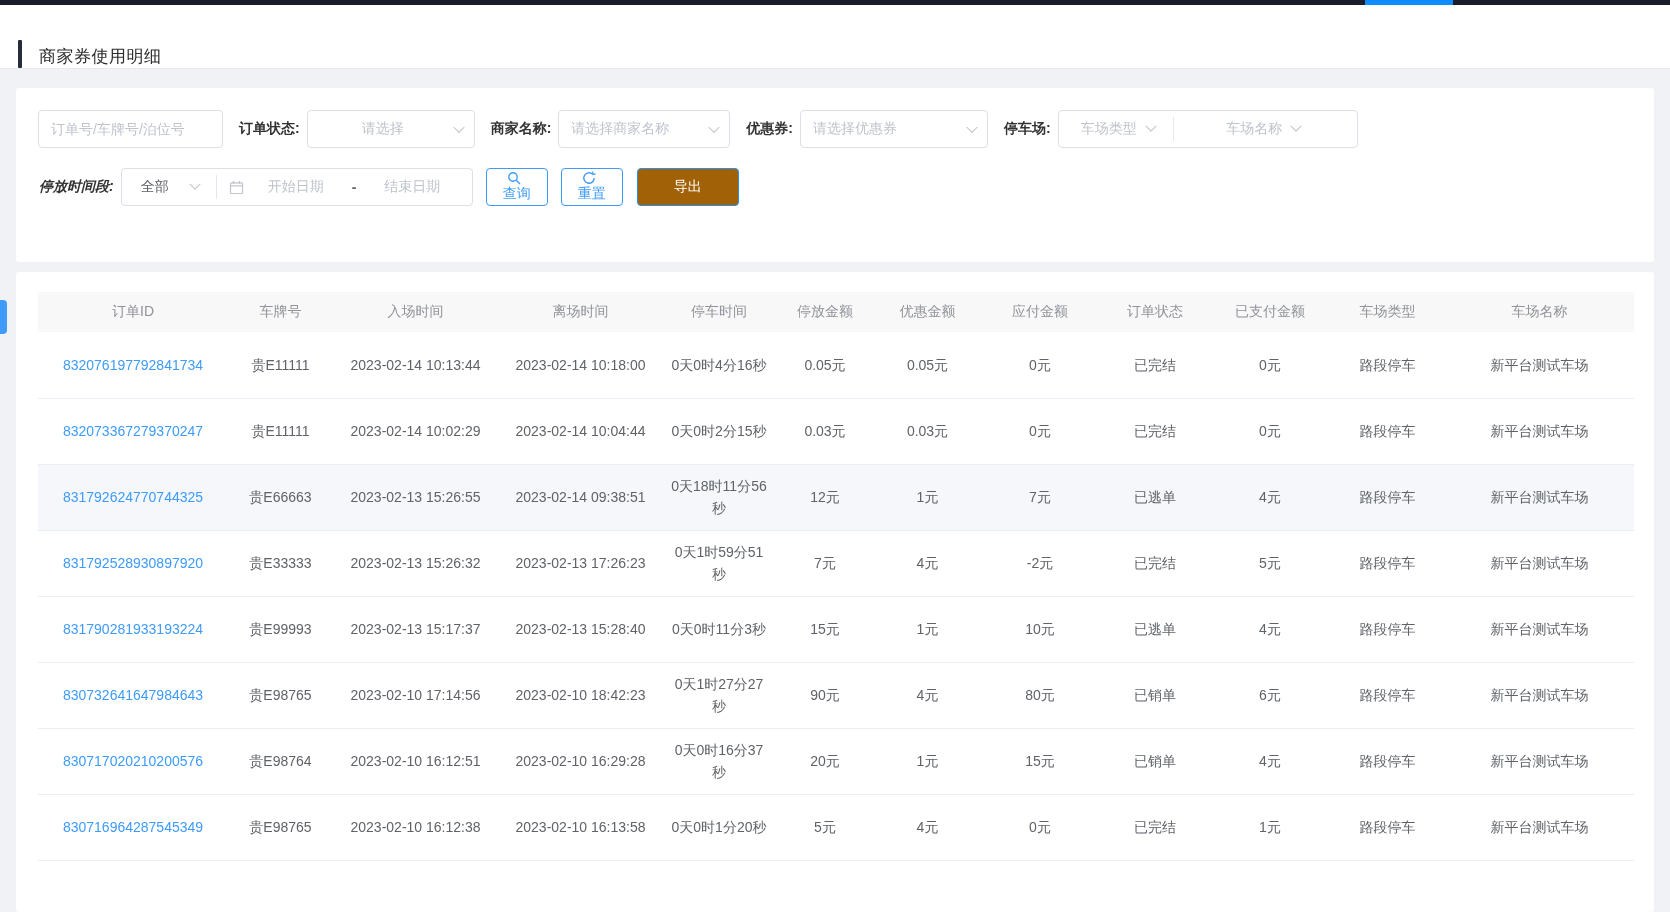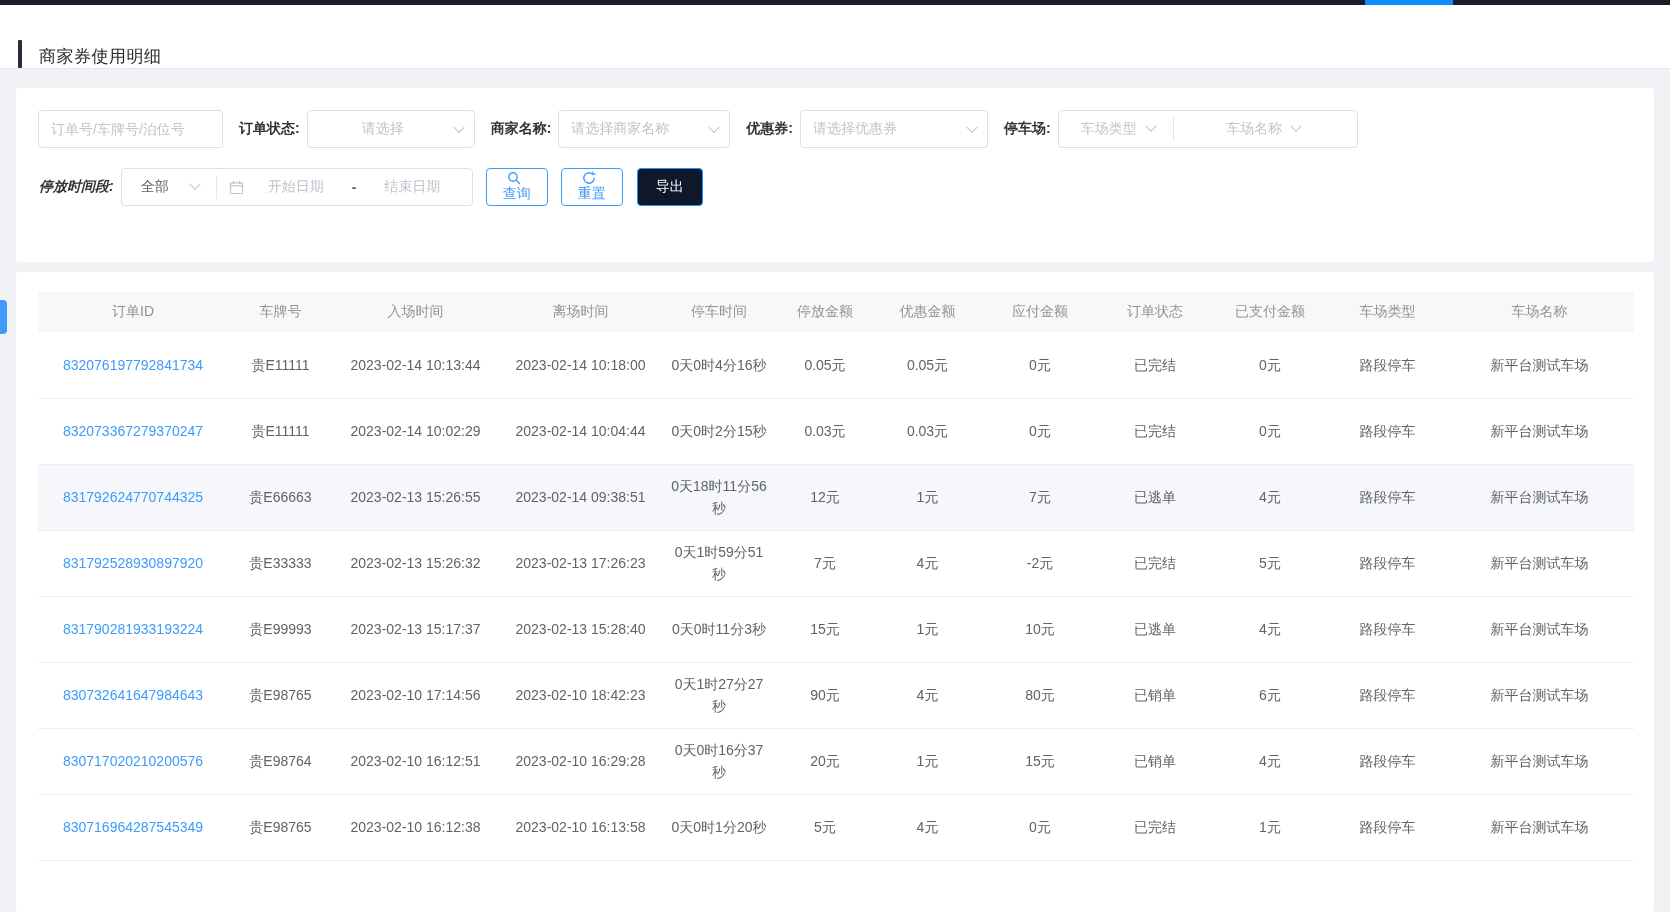--- a/index.html
+++ b/index.html
@@ -56,21 +56,21 @@
   .cal-icon { display:flex; align-items:center; margin:0 8px 0 12px; }
 
   .btn {
     height:38px; border-radius:4px; font-size:14px; display:inline-flex;
     align-items:center; justify-content:center; cursor:pointer; user-select:none;
     font-family:"Liberation Sans","DejaVu Sans",sans-serif;
     flex-direction:column;
   }
   .btn-outline { border:1px solid #3e9bfa; color:#3e9bfa; background:#fff; padding:0 16px; margin-left:13px; }
   .btn-outline .bicon { display:flex; align-items:center; margin-right:6px; }
-  .btn-primary { background:#0f172a; border:1px solid #1e92ff; color:#fff; padding:0 18px; margin-left:14px; font-weight:500; }
+  .btn-primary { background:#a16207; border:1px solid #1e92ff; color:#fff; padding:0 36px; margin-left:14px; font-weight:500; }
 
   
   .table-card { margin-top:10px; padding:20px 22px; min-height:640px; }
   table.grid { width:1596px; border-collapse:collapse; table-layout:fixed; }
   table.grid th {
     background:#f8f8f9; color:#909399; font-weight:500; font-size:14px;
     height:40px; padding:0 6px; text-align:center; white-space:nowrap; overflow:hidden;
   }
   table.grid td {
     height:66px; padding:8px 6px; text-align:center; color:#5f6368;

